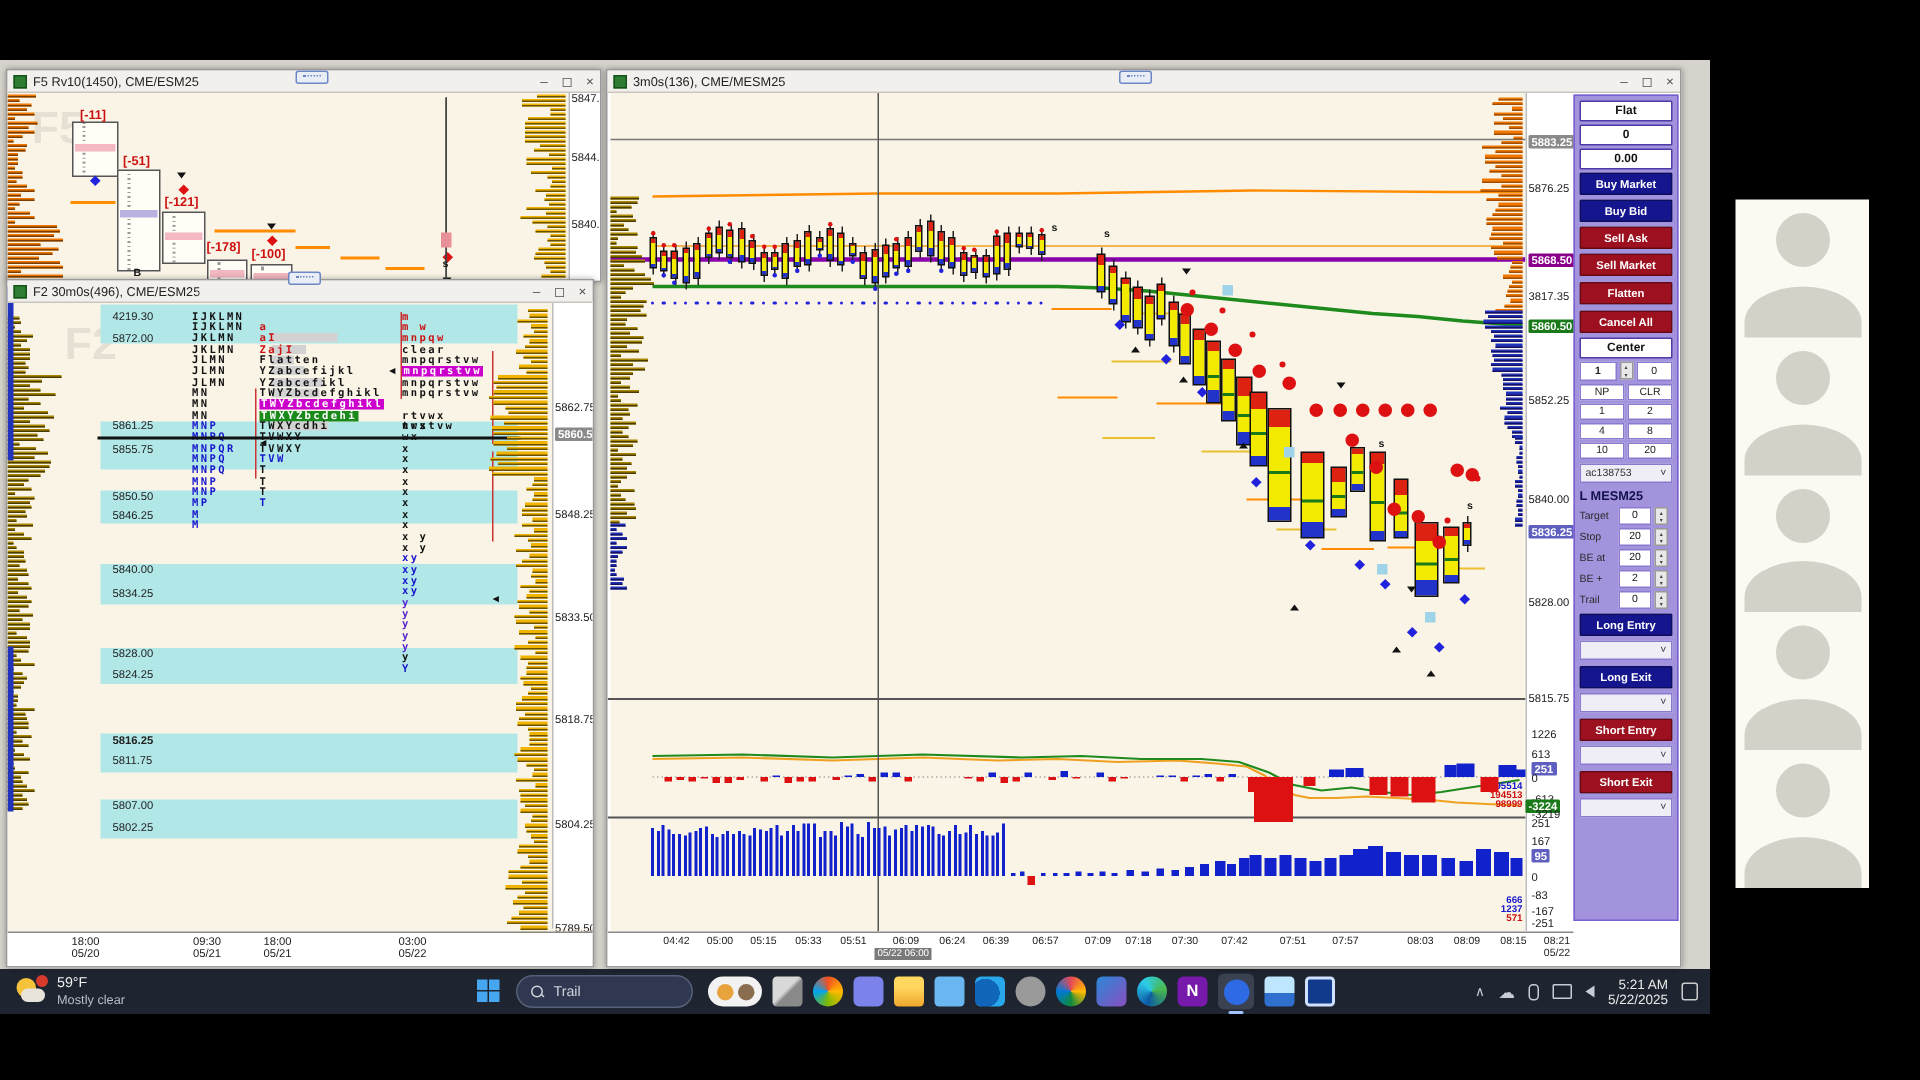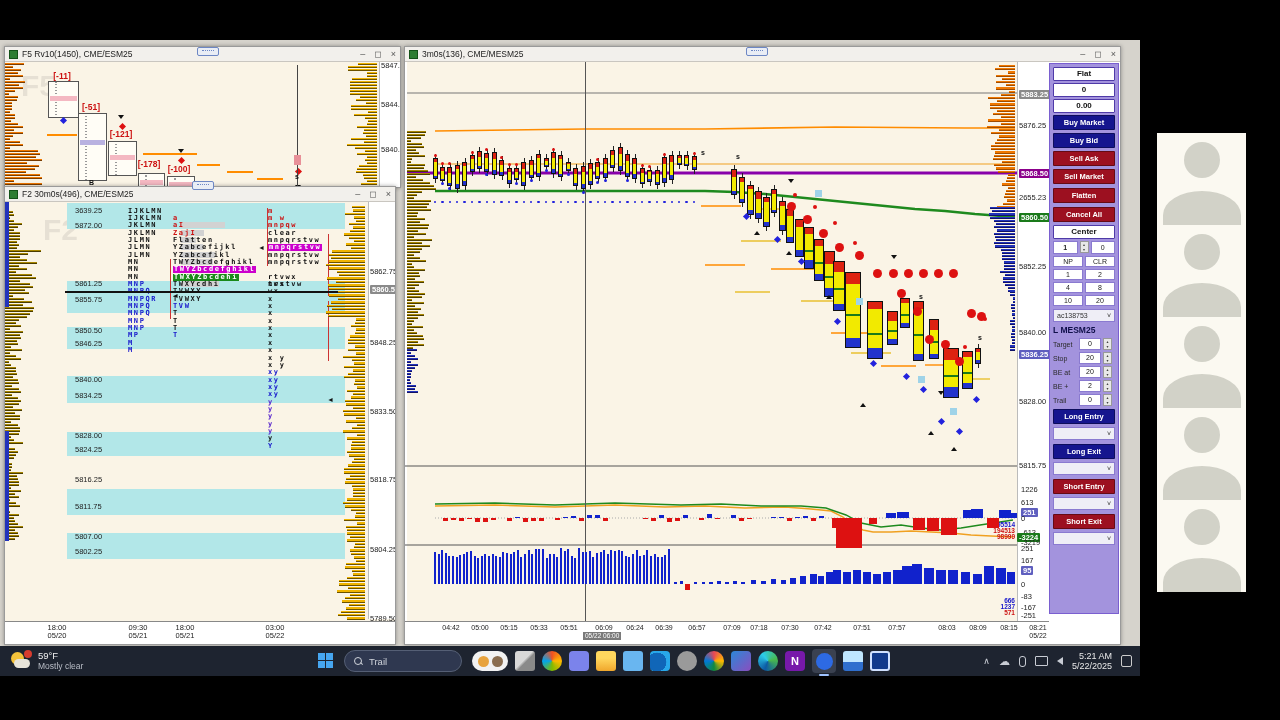--- a/index.html
+++ b/index.html
@@ -243,31 +243,31 @@
         </span>
     </div>
   <div style="position: absolute; left: 38px; top: 26px; font-size: 30px; font-weight: bold; color: rgba(0, 0, 0, 0.08);">F2</div>
       <div class=" band" style="position: absolute; left: 62px; top: 16px; width: 278px; height: 26px; background: rgb(178, 231, 232);"></div>
       <div class=" band" style="position: absolute; left: 62px; top: 94px; width: 278px; height: 32px; background: rgb(178, 231, 232);"></div>
       <div class=" band" style="position: absolute; left: 62px; top: 140px; width: 278px; height: 22px; background: rgb(178, 231, 232);"></div>
       <div class=" band" style="position: absolute; left: 62px; top: 189px; width: 278px; height: 27px; background: rgb(178, 231, 232);"></div>
       <div class=" band" style="position: absolute; left: 62px; top: 245px; width: 278px; height: 24px; background: rgb(178, 231, 232);"></div>
       <div class=" band" style="position: absolute; left: 62px; top: 302px; width: 278px; height: 26px; background: rgb(178, 231, 232);"></div>
       <div class=" band" style="position: absolute; left: 62px; top: 346px; width: 278px; height: 26px; background: rgb(178, 231, 232);"></div>
-      <div class="pl" style="position: absolute; left: 70px; top: 19px; font-size: 7.5px; line-height: 9px; white-space: nowrap; color: rgb(34, 34, 34);">3639.25</div>
+      <div class="pl" style="position: absolute; left: 70px; top: 19px; font-size: 7.5px; line-height: 9px; white-space: nowrap; color: rgb(34, 34, 34);">4219.30</div>
       <div class="pl" style="position: absolute; left: 70px; top: 34px; font-size: 7.5px; line-height: 9px; white-space: nowrap; color: rgb(34, 34, 34);">5872.00</div>
       <div class="pl" style="position: absolute; left: 70px; top: 92px; font-size: 7.5px; line-height: 9px; white-space: nowrap; color: rgb(34, 34, 34);">5861.25</div>
       <div class="pl" style="position: absolute; left: 70px; top: 108px; font-size: 7.5px; line-height: 9px; white-space: nowrap; color: rgb(34, 34, 34);">5855.75</div>
       <div class="pl" style="position: absolute; left: 70px; top: 139px; font-size: 7.5px; line-height: 9px; white-space: nowrap; color: rgb(34, 34, 34);">5850.50</div>
       <div class="pl" style="position: absolute; left: 70px; top: 152px; font-size: 7.5px; line-height: 9px; white-space: nowrap; color: rgb(34, 34, 34);">5846.25</div>
       <div class="pl" style="position: absolute; left: 70px; top: 188px; font-size: 7.5px; line-height: 9px; white-space: nowrap; color: rgb(34, 34, 34);">5840.00</div>
       <div class="pl" style="position: absolute; left: 70px; top: 204px; font-size: 7.5px; line-height: 9px; white-space: nowrap; color: rgb(34, 34, 34);">5834.25</div>
       <div class="pl" style="position: absolute; left: 70px; top: 244px; font-size: 7.5px; line-height: 9px; white-space: nowrap; color: rgb(34, 34, 34);">5828.00</div>
       <div class="pl" style="position: absolute; left: 70px; top: 258px; font-size: 7.5px; line-height: 9px; white-space: nowrap; color: rgb(34, 34, 34);">5824.25</div>
-      <div class="pl" style="position: absolute; left: 70px; top: 288px; font-size: 7.5px; line-height: 9px; white-space: nowrap; color: rgb(34, 34, 34);">5816.25</div>
+      <div class="pl" style="position: absolute; left: 70px; top: 302px; font-size: 7.5px; line-height: 9px; white-space: nowrap; color: rgb(34, 34, 34); font-weight: bold;">5816.25</div>
       <div class="pl" style="position: absolute; left: 70px; top: 315px; font-size: 7.5px; line-height: 9px; white-space: nowrap; color: rgb(34, 34, 34);">5811.75</div>
       <div class="pl" style="position: absolute; left: 70px; top: 345px; font-size: 7.5px; line-height: 9px; white-space: nowrap; color: rgb(34, 34, 34);">5807.00</div>
       <div class="pl" style="position: absolute; left: 70px; top: 360px; font-size: 7.5px; line-height: 9px; white-space: nowrap; color: rgb(34, 34, 34);">5802.25</div>
       <div style="position: absolute; left: 0px; top: 24px; width: 7.57966px; height: 2px; background: rgb(168, 134, 0); border-bottom: 1px solid rgb(74, 60, 0); box-sizing: border-box;"></div>
       <div style="position: absolute; left: 0px; top: 27px; width: 9.30621px; height: 2px; background: rgb(168, 134, 0); border-bottom: 1px solid rgb(74, 60, 0); box-sizing: border-box;"></div>
       <div style="position: absolute; left: 0px; top: 30px; width: 5.43471px; height: 2px; background: rgb(168, 134, 0); border-bottom: 1px solid rgb(74, 60, 0); box-sizing: border-box;"></div>
       <div style="position: absolute; left: 0px; top: 33px; width: 9.22277px; height: 2px; background: rgb(168, 134, 0); border-bottom: 1px solid rgb(74, 60, 0); box-sizing: border-box;"></div>
       <div style="position: absolute; left: 0px; top: 36px; width: 17.1168px; height: 2px; background: rgb(168, 134, 0); border-bottom: 1px solid rgb(74, 60, 0); box-sizing: border-box;"></div>
       <div style="position: absolute; left: 0px; top: 39px; width: 13.4439px; height: 2px; background: rgb(168, 134, 0); border-bottom: 1px solid rgb(74, 60, 0); box-sizing: border-box;"></div>
       <div style="position: absolute; left: 0px; top: 42px; width: 9.28847px; height: 2px; background: rgb(168, 134, 0); border-bottom: 1px solid rgb(74, 60, 0); box-sizing: border-box;"></div>
@@ -1146,21 +1146,21 @@
       <div style="position: absolute; left: 605.66px; top: 285.6px; width: 4.33966px; height: 2.2px; background: rgb(34, 51, 187); border-bottom: 1px solid rgb(17, 17, 102); box-sizing: border-box;"></div>
       <div style="position: absolute; left: 606.337px; top: 288.8px; width: 3.66294px; height: 2.2px; background: rgb(34, 51, 187); border-bottom: 1px solid rgb(17, 17, 102); box-sizing: border-box;"></div>
       <div style="position: absolute; left: 606.982px; top: 292px; width: 3.01838px; height: 2.2px; background: rgb(34, 51, 187); border-bottom: 1px solid rgb(17, 17, 102); box-sizing: border-box;"></div>
       <div style="position: absolute; left: 607.03px; top: 295.2px; width: 2.97012px; height: 2.2px; background: rgb(34, 51, 187); border-bottom: 1px solid rgb(17, 17, 102); box-sizing: border-box;"></div>
       <div style="position: absolute; left: 605.23px; top: 298.4px; width: 4.77025px; height: 2.2px; background: rgb(34, 51, 187); border-bottom: 1px solid rgb(17, 17, 102); box-sizing: border-box;"></div>
       <div style="position: absolute; left: 605.33px; top: 301.6px; width: 4.6697px; height: 2.2px; background: rgb(34, 51, 187); border-bottom: 1px solid rgb(17, 17, 102); box-sizing: border-box;"></div>
       <div style="position: absolute; left: 612px; top: 14px; width: 32px; height: 560px; background: rgb(255, 255, 255); border-left: 1px solid rgb(187, 187, 187);"></div>
       <div class="pl pbox" style="position: absolute; left: 614px; top: 43px; font-size: 7.5px; line-height: 9px; white-space: nowrap; color: rgb(255, 255, 255); background: rgb(138, 138, 138);">5883.25</div>
       <div class="pl" style="position: absolute; left: 614px; top: 74px; font-size: 7.5px; line-height: 9px; white-space: nowrap; color: rgb(34, 34, 34);">5876.25</div>
       <div class="pl pbox" style="position: absolute; left: 614px; top: 122px; font-size: 7.5px; line-height: 9px; white-space: nowrap; color: rgb(255, 255, 255); background: rgb(139, 0, 139);">5868.50</div>
-      <div class="pl" style="position: absolute; left: 614px; top: 146px; font-size: 7.5px; line-height: 9px; white-space: nowrap; color: rgb(34, 34, 34);">2655.23</div>
+      <div class="pl" style="position: absolute; left: 614px; top: 146px; font-size: 7.5px; line-height: 9px; white-space: nowrap; color: rgb(34, 34, 34);">3817.35</div>
       <div class="pl pbox" style="position: absolute; left: 614px; top: 166px; font-size: 7.5px; line-height: 9px; white-space: nowrap; color: rgb(255, 255, 255); background: rgb(26, 122, 26);">5860.50</div>
       <div class="pl" style="position: absolute; left: 614px; top: 215px; font-size: 7.5px; line-height: 9px; white-space: nowrap; color: rgb(34, 34, 34);">5852.25</div>
       <div class="pl" style="position: absolute; left: 614px; top: 281px; font-size: 7.5px; line-height: 9px; white-space: nowrap; color: rgb(34, 34, 34);">5840.00</div>
       <div class="pl pbox" style="position: absolute; left: 614px; top: 303px; font-size: 7.5px; line-height: 9px; white-space: nowrap; color: rgb(255, 255, 255); background: rgb(95, 95, 191);">5836.25</div>
       <div class="pl" style="position: absolute; left: 614px; top: 350px; font-size: 7.5px; line-height: 9px; white-space: nowrap; color: rgb(34, 34, 34);">5828.00</div>
       <div class="pl" style="position: absolute; left: 614px; top: 414px; font-size: 7.5px; line-height: 9px; white-space: nowrap; color: rgb(34, 34, 34);">5815.75</div>
       <div class="pl" style="position: absolute; left: 616px; top: 438px; font-size: 7.5px; line-height: 9px; white-space: nowrap; color: rgb(34, 34, 34);">1226</div>
       <div class="pl" style="position: absolute; left: 616px; top: 451px; font-size: 7.5px; line-height: 9px; white-space: nowrap; color: rgb(34, 34, 34);">613</div>
       <div class="pl pbox" style="position: absolute; left: 616px; top: 461px; font-size: 7.5px; line-height: 9px; white-space: nowrap; color: rgb(255, 255, 255); background: rgb(95, 95, 191);">251</div>
       <div class="pl" style="position: absolute; left: 616px; top: 467px; font-size: 7.5px; line-height: 9px; white-space: nowrap; color: rgb(34, 34, 34);">0</div>

